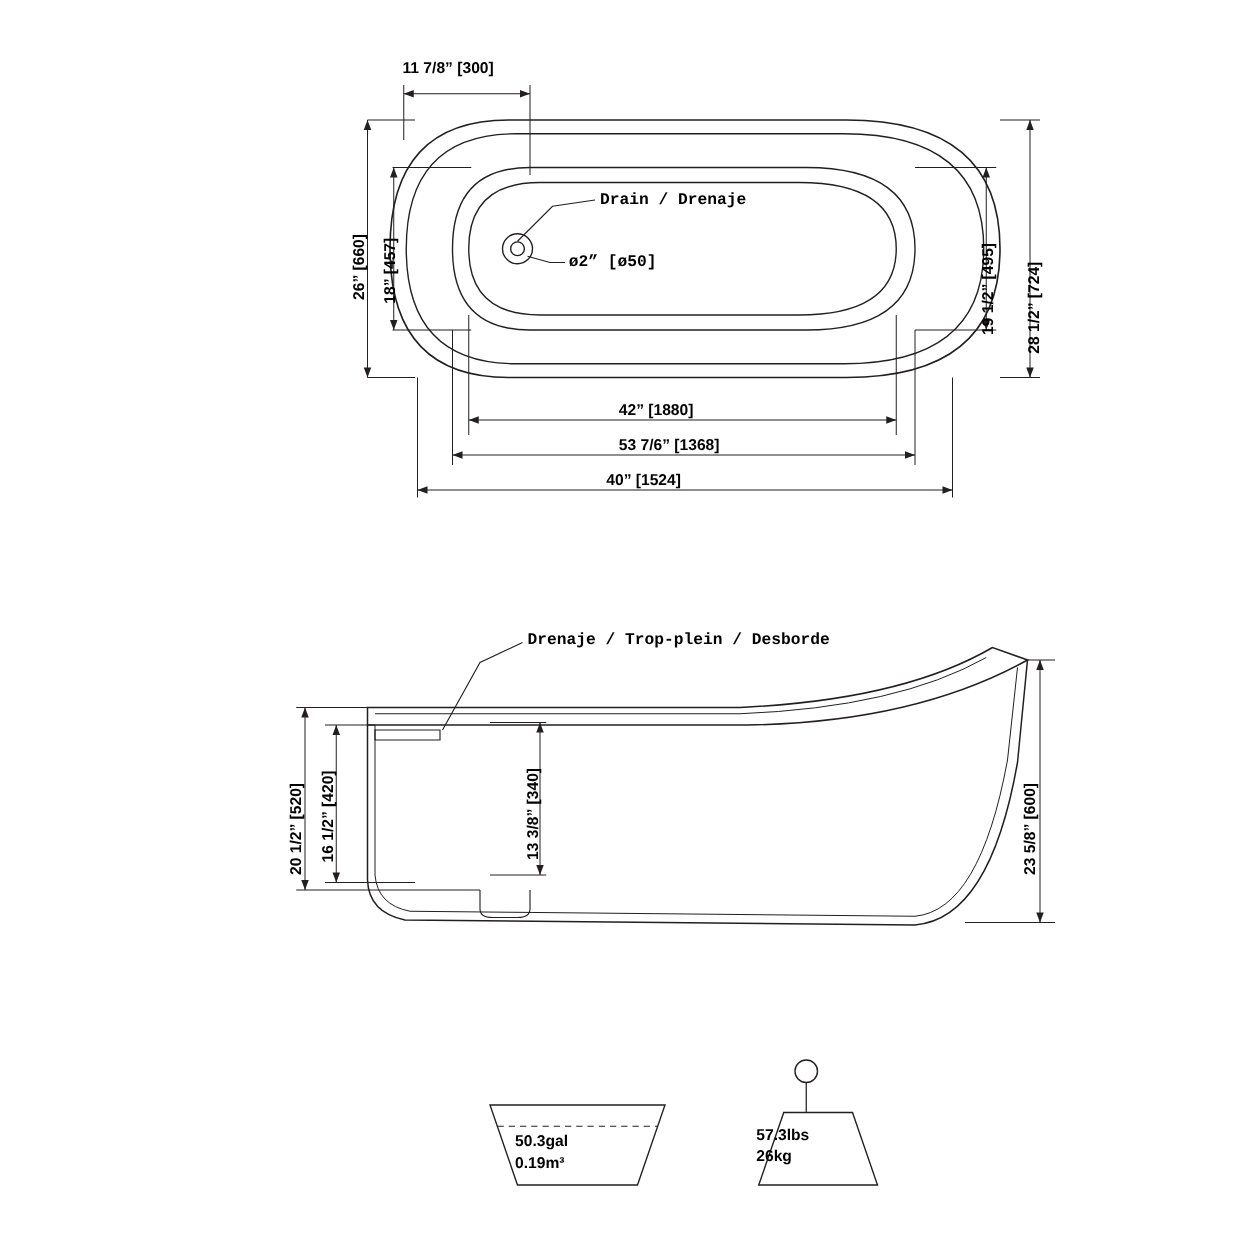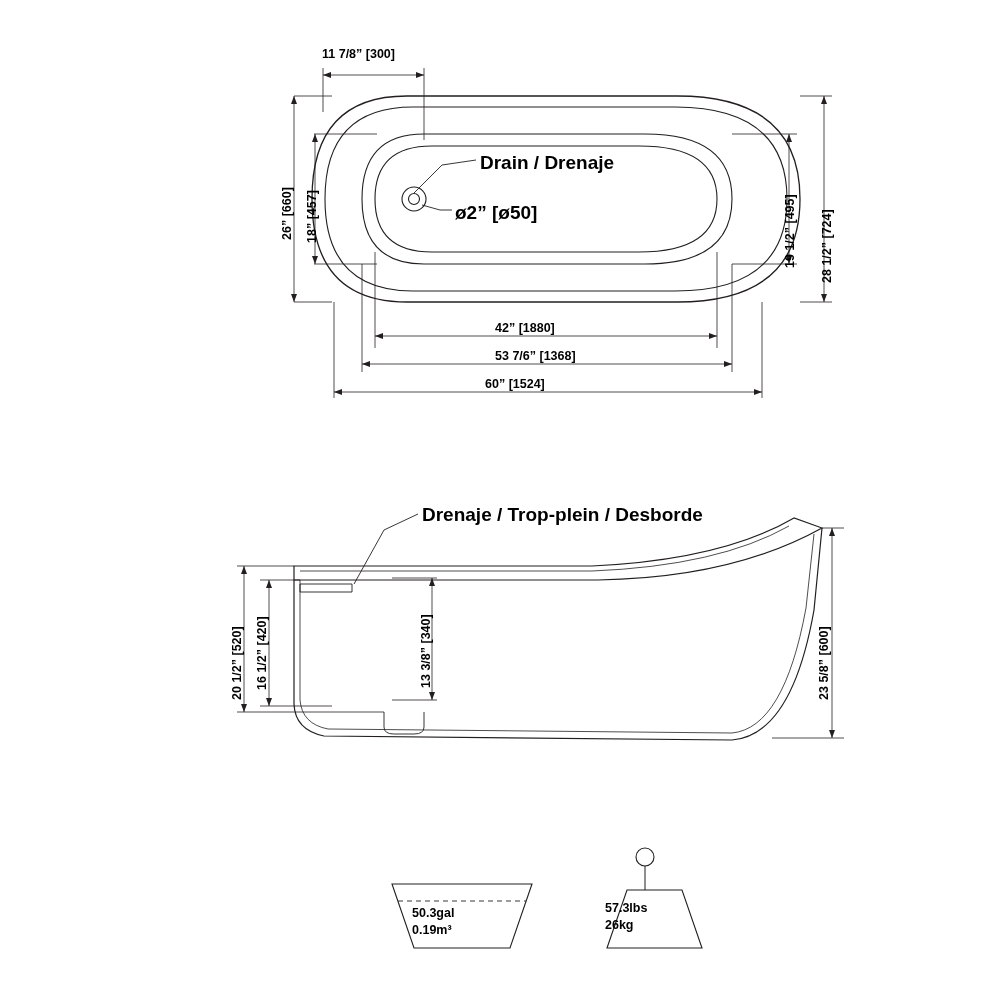--- a/index.html
+++ b/index.html
@@ -29,24 +29,25 @@
     color: #000;
     white-space: nowrap;
     line-height: 1;
   }
   .lbl.vert {
     transform-origin: 0 0;
     transform: rotate(-90deg);
   }
   .callout {
     position: absolute;
-    font-size: 19px;
+    font-size: 13px;
     font-weight: bold;
     white-space: nowrap;
     line-height: 1;
+    font-family: Liberation Mono, monospace;
   }
   .spec {
     position: absolute;
     font-size: 12.5px;
     font-weight: bold;
     text-align: left;
     white-space: nowrap;
     line-height: 1.35;
   }
   svg { display: block; }
@@ -193,21 +194,21 @@
   <div class="lbl vert" style="left:274px; top:243px;">18” [457]</div>
 
   <div class="lbl vert" style="left:752px; top:268px;">19 1/2” [495]</div>
 
   <div class="lbl vert" style="left:789px; top:283px;">28 1/2” [724]</div>
 
   <div class="lbl" style="left:463px; top:322px;">42” [1880]</div>
 
   <div class="lbl" style="left:463px; top:350px;">53 7/6” [1368]</div>
 
-  <div class="lbl" style="left:453px; top:378px;">60” [1524]</div>
+  <div class="lbl" style="left:453px; top:378px;">40” [1524]</div>
 
   <div class="callout" style="left:448px; top:153px;">Drain / Drenaje</div>
 
   <div class="callout" style="left:423px; top:203px;">ø2” [ø50]</div>
 
   <div class="callout" style="left:390px; top:505px;">Drenaje / Trop-plein / Desborde</div>
 
   <div class="lbl vert" style="left:199px; top:700px;">20 1/2” [520]</div>
 
   <div class="lbl vert" style="left:224px; top:690px;">16 1/2” [420]</div>

